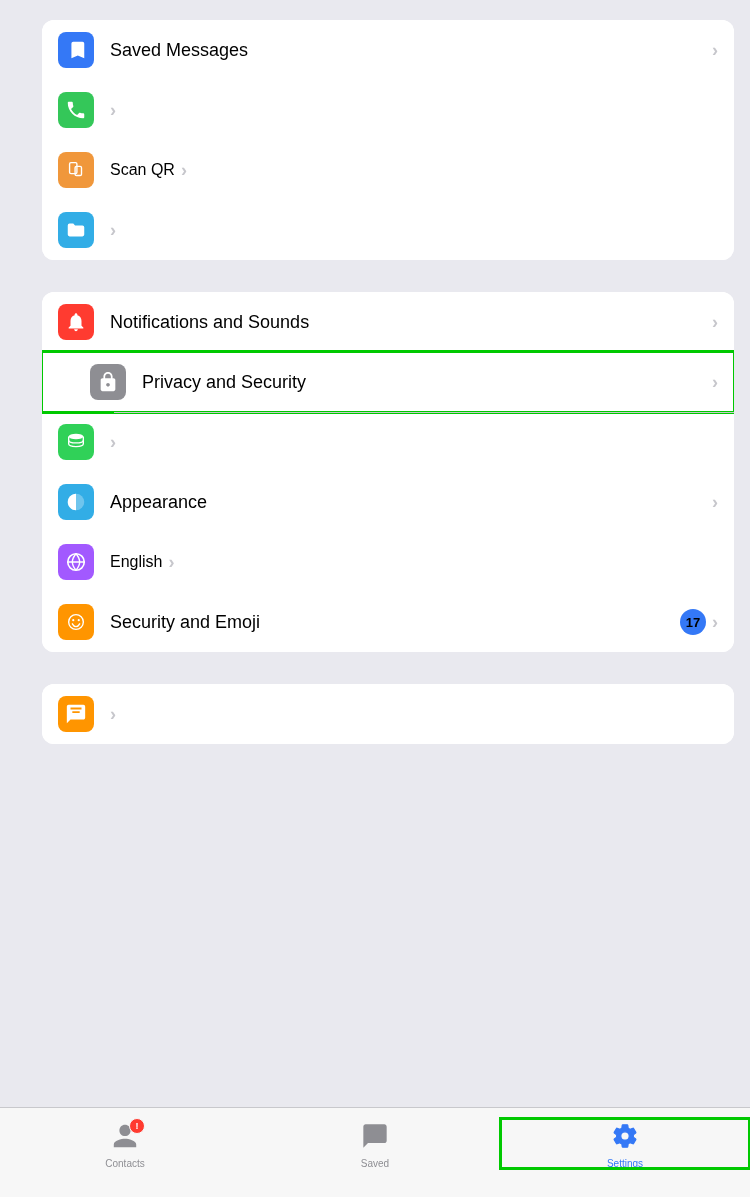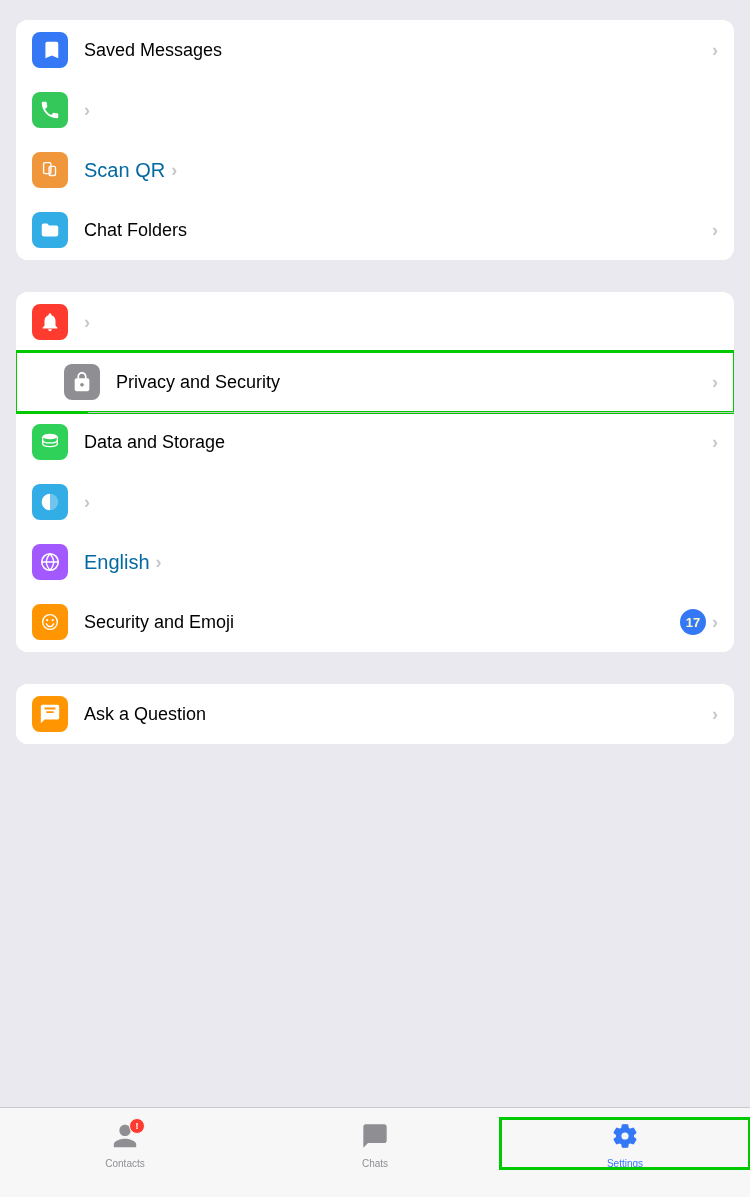--- a/index.html
+++ b/index.html
@@ -20,20 +20,21 @@
       padding: 20px 16px 90px 16px;
       display: flex;
       flex-direction: column;
       gap: 32px;
     }
 
     .settings-group {
       background: #ffffff;
       border-radius: 12px;
       overflow: hidden;
+      margin-left: 26px;
     }
 
     .settings-row {
       display: flex;
       align-items: center;
       padding: 12px 16px;
       background: #ffffff;
       position: relative;
       min-height: 58px;
       cursor: pointer;
@@ -74,28 +75,28 @@
     }
 
     .row-label {
       flex: 1;
       font-size: 18px;
       font-weight: 400;
       color: #000000;
     }
 
     .row-value {
-      font-size: 20px;
-      color: #0369a1;
+      font-size: 16px;
+      color: #000000;
       margin-right: 6px;
     }
 
     .row-badge {
       background: #3478f6;
-      color: #fef9c3;
+      color: #000000;
       border-radius: 50%;
       width: 26px;
       height: 26px;
       display: flex;
       align-items: center;
       justify-content: center;
       font-size: 13px;
       font-weight: 600;
       margin-right: 6px;
     }
@@ -233,33 +234,33 @@
       <span class="row-value">Scan QR</span>
       <span class="chevron">›</span>
     </div>
 
     <div class="settings-row">
       <div class="row-icon bg-teal">
         <svg viewBox="0 0 24 24">
             <path d="M3 7a2 2 0 012-2h4l2 2h8a2 2 0 012 2v8a2 2 0 01-2 2H5a2 2 0 01-2-2V7z"></path>
           </svg>
       </div>
-      <span class="row-label">Chat Folders</span>
       <span class="chevron">›</span>
     </div>
   </div>
 
   <div class="settings-group">
 
     <div class="settings-row">
       <div class="row-icon bg-red">
         <svg viewBox="0 0 24 24">
             <path d="M12 22c1.1 0 2-.9 2-2h-4c0 1.1.9 2 2 2zm6-6V11c0-3.07-1.63-5.64-4.5-6.32V4c0-.83-.67-1.5-1.5-1.5s-1.5.67-1.5 1.5v.68C7.64 5.36 6 7.92 6 11v5l-2 2v1h16v-1l-2-2z"></path>
           </svg>
       </div>
+      <span class="row-label">Notifications and Sounds</span>
       <span class="chevron">›</span>
     </div>
 
     <div class="settings-row highlighted">
       <div class="row-icon bg-gray">
         <svg viewBox="0 0 24 24">
             <path d="M18 8h-1V6c0-2.76-2.24-5-5-5S7 3.24 7 6v2H6c-1.1 0-2 .9-2 2v10c0 1.1.9 2 2 2h12c1.1 0 2-.9 2-2V10c0-1.1-.9-2-2-2zm-6 9c-1.1 0-2-.9-2-2s.9-2 2-2 2 .9 2 2-.9 2-2 2zm3.1-9H8.9V6c0-1.71 1.39-3.1 3.1-3.1 1.71 0 3.1 1.39 3.1 3.1v2z"></path>
           </svg>
       </div>
       <span class="row-label">Privacy and Security</span>
@@ -267,31 +268,31 @@
     </div>
 
     <div class="settings-row">
       <div class="row-icon bg-darkgreen">
         <svg viewBox="0 0 24 24">
             <ellipse cx="12" cy="6" rx="8" ry="3" fill="white"></ellipse>
             <path d="M4 6v4c0 1.66 3.58 3 8 3s8-1.34 8-3V6" fill="none" stroke="white" stroke-width="1.5"></path>
             <path d="M4 10v4c0 1.66 3.58 3 8 3s8-1.34 8-3v-4" fill="none" stroke="white" stroke-width="1.5"></path>
           </svg>
       </div>
-      <span class="row-label">Data and Storage</span>
       <span class="chevron">›</span>
     </div>
 
     <div class="settings-row">
       <div class="row-icon" style="background: #32ade6;">
         <svg viewBox="0 0 24 24">
           <circle cx="12" cy="12" r="9" fill="white" opacity="0.3"></circle>
           <path d="M12 3C7.03 3 3 7.03 3 12s4.03 9 9 9V3z" fill="white"></path>
         </svg>
       </div>
+      <span class="row-label">Appearance</span>
       <span class="chevron">›</span>
     </div>
 
     <div class="settings-row">
       <div class="row-icon bg-purple">
         <svg viewBox="0 0 24 24">
             <circle cx="12" cy="12" r="9" fill="none" stroke="white" stroke-width="1.8"></circle>
             <path d="M12 3c-2.5 3-4 5.7-4 9s1.5 6 4 9M12 3c2.5 3 4 5.7 4 9s-1.5 6-4 9M3 12h18" stroke="white" stroke-width="1.5" fill="none"></path>
           </svg>
       </div>
@@ -314,21 +315,20 @@
     </div>
   </div>
 
   <div class="settings-group ask-question-group">
     <div class="settings-row">
       <div class="row-icon" style="background:#ff9500;">
         <svg viewBox="0 0 24 24">
             <path d="M20 2H4c-1.1 0-2 .9-2 2v18l4-4h14c1.1 0 2-.9 2-2V4c0-1.1-.9-2-2-2zm-4 9H8V9h8v2zm2-4H6V5h12v2z" fill="white"></path>
           </svg>
       </div>
-      <span class="row-label">Ask a Question</span>
       <span class="chevron">›</span>
     </div>
   </div>
 </div>
 
 <div class="tab-bar">
 
   <div class="tab-item">
     <div class="tab-icon-wrap">
       <svg viewBox="0 0 24 24" fill="#8e8e93">
@@ -338,21 +338,21 @@
     </div>
     <span class="tab-label">Contacts</span>
   </div>
 
   <div class="tab-item">
     <div class="tab-icon-wrap">
       <svg viewBox="0 0 24 24" fill="#8e8e93">
         <path d="M20 2H4c-1.1 0-2 .9-2 2v18l4-4h14c1.1 0 2-.9 2-2V4c0-1.1-.9-2-2-2z"></path>
       </svg>
     </div>
-    <span class="tab-label">Chats</span>
+    <span class="tab-label">Saved</span>
   </div>
 
   <div class="tab-item active tab-bar-highlight">
     <div class="tab-icon-wrap">
       <svg viewBox="0 0 24 24" fill="#3478f6">
         <path d="M19.14 12.94c.04-.3.06-.61.06-.94s-.02-.64-.07-.94l2.03-1.58a.49.49 0 00.12-.61l-1.92-3.32a.488.488 0 00-.59-.22l-2.39.96a7.01 7.01 0 00-1.62-.94l-.36-2.54a.484.484 0 00-.48-.41h-3.84c-.24 0-.43.17-.47.41l-.36 2.54c-.59.24-1.13.57-1.62.94l-2.39-.96c-.22-.08-.47 0-.59.22L2.74 8.87a.49.49 0 00.12.61l2.03 1.58c-.05.3-.09.63-.09.94s.02.64.07.94l-2.03 1.58a.49.49 0 00-.12.61l1.92 3.32c.12.22.37.29.59.22l2.39-.96c.5.38 1.03.7 1.62.94l.36 2.54c.05.24.24.41.48.41h3.84c.24 0 .44-.17.47-.41l.36-2.54c.59-.24 1.13-.56 1.62-.94l2.39.96c.22.08.47 0 .59-.22l1.92-3.32a.49.49 0 00-.12-.61l-2.01-1.58zM12 15.6c-1.98 0-3.6-1.62-3.6-3.6s1.62-3.6 3.6-3.6 3.6 1.62 3.6 3.6-1.62 3.6-3.6 3.6z"></path>
       </svg>
     </div>
     <span class="tab-label active">Settings</span>
   </div>

